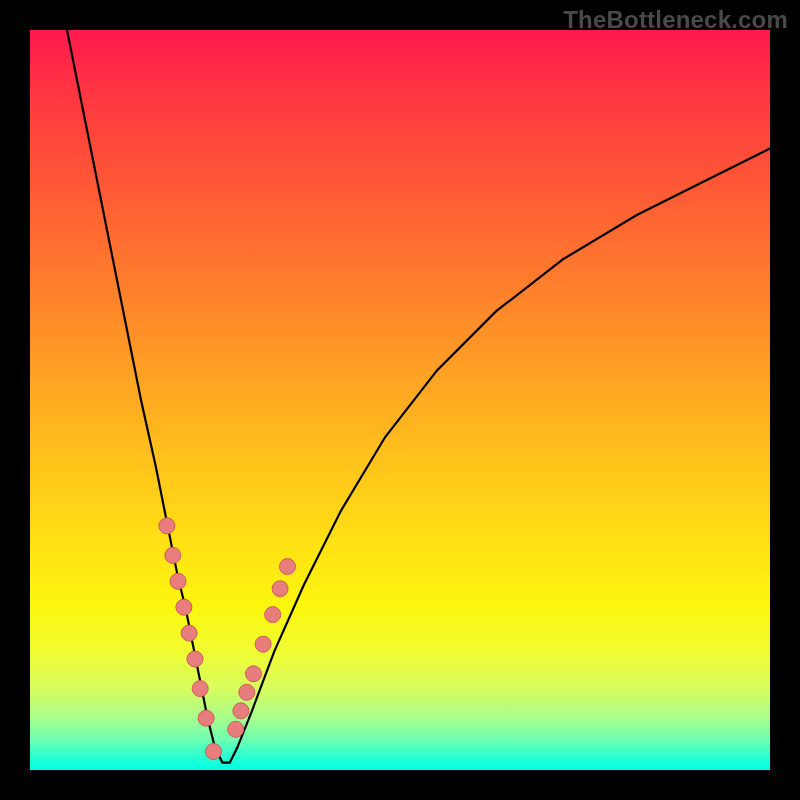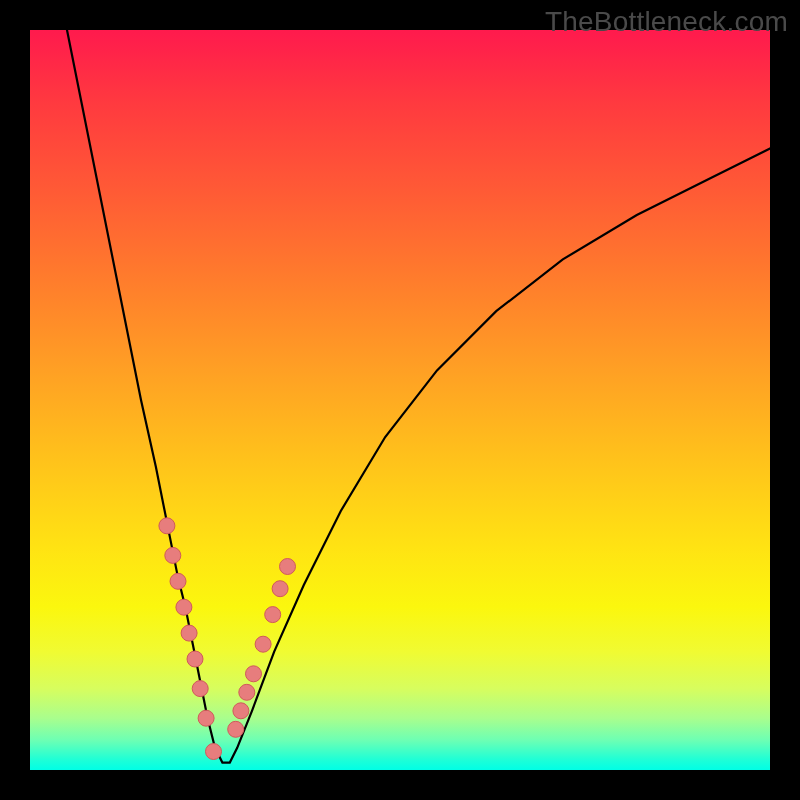--- a/index.html
+++ b/index.html
@@ -35,22 +35,22 @@
       #00ffe6 100%);
   }
 
   .plot { position: absolute; inset: 0; }
 
   .watermark {
     position: absolute;
     top: 6px;
     right: 12px;
     color: #4a4a4a;
-    font-size: 28px;
-    font-weight: 400;
+    font-size: 24px;
+    font-weight: 700;
     letter-spacing: 0.2px;
     user-select: none;
   }
 </style>
 </head>
 <body>
 
 <div class="frame">
   <div class="gradient"></div>
   <svg class="plot" viewBox="0 0 740 740" preserveAspectRatio="none">

